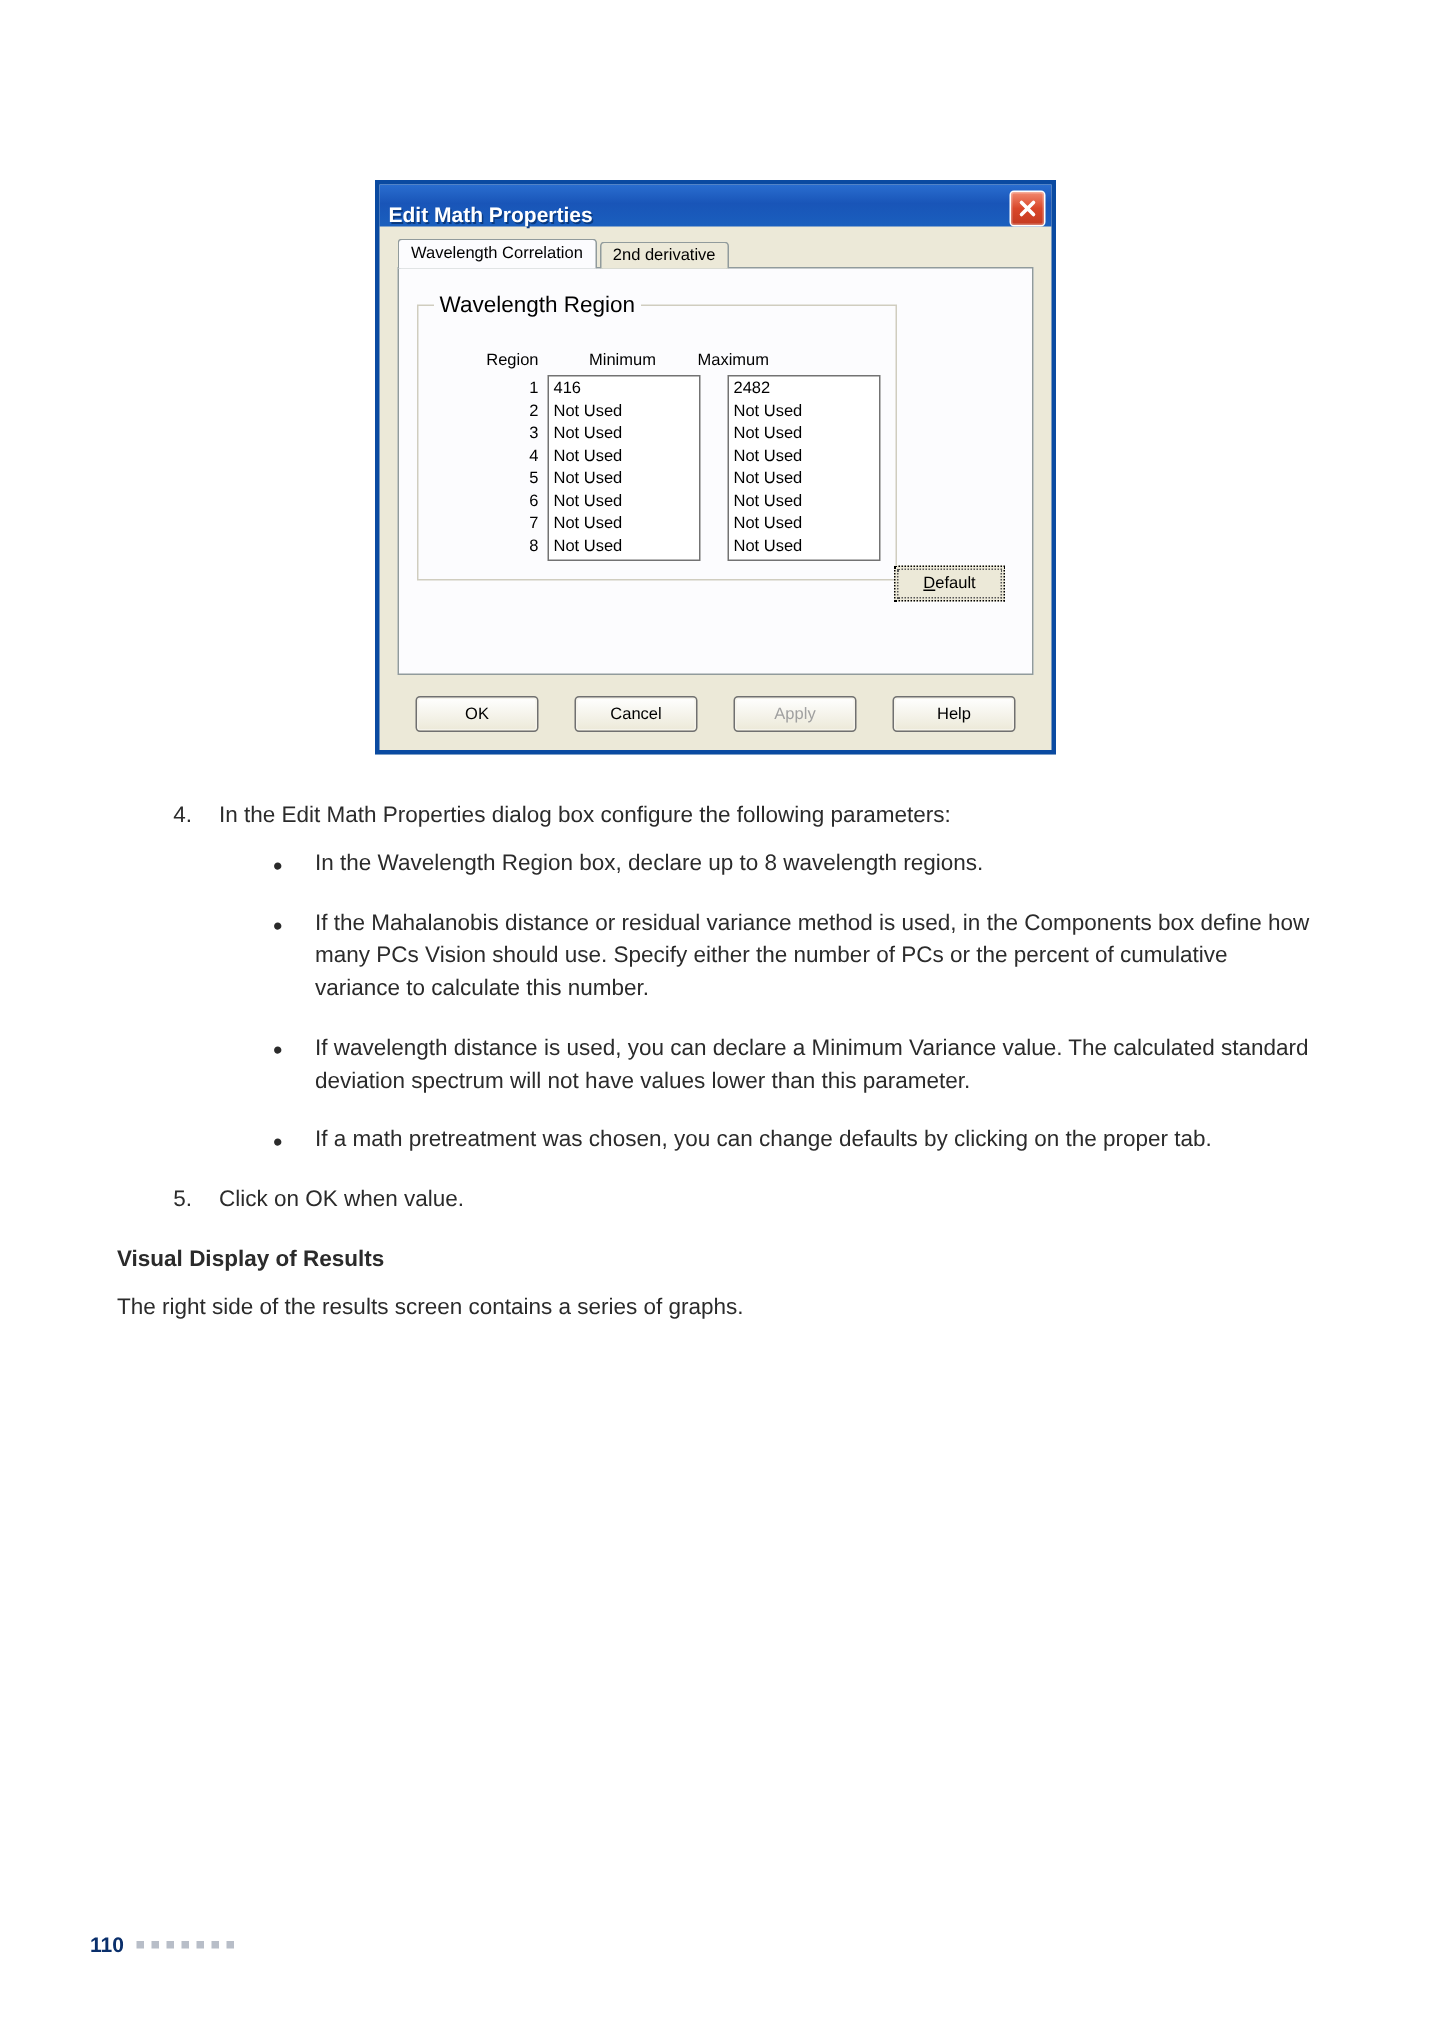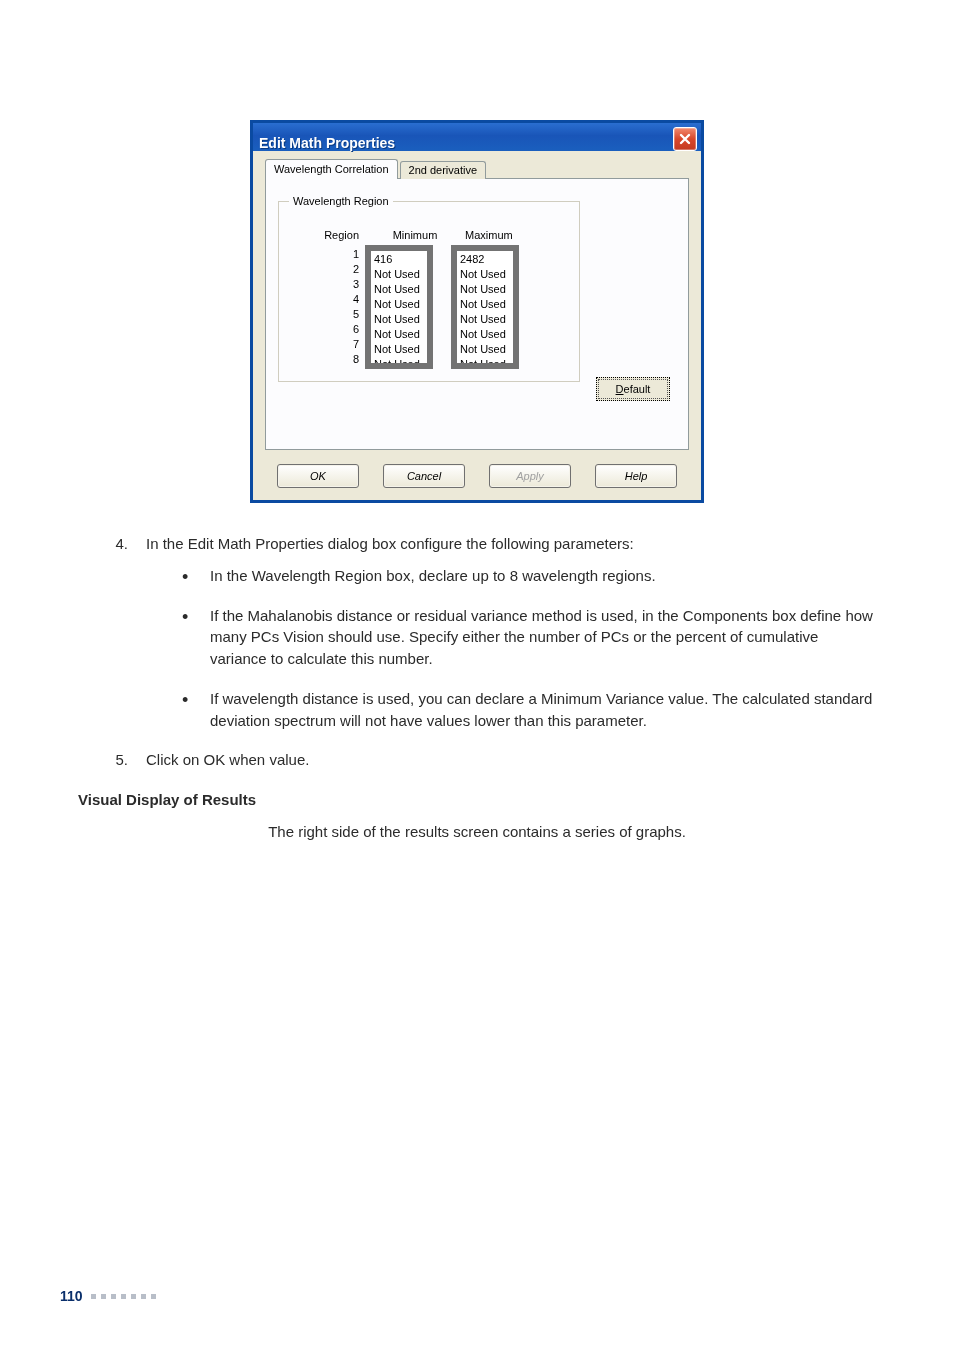--- a/index.html
+++ b/index.html
@@ -93,21 +93,21 @@
   }
 
   fieldset.wlr {
     border: 1px solid #d0cdbf;
     margin: 4px 0 0 0;
     padding: 14px 10px 12px 10px;
     width: 280px;
   }
   fieldset.wlr legend {
     padding: 0 4px;
-    font-size: 11px;
+    font-size: 15px;
   }
 
   .hdrrow {
     display: flex;
     margin: 8px 0 4px 0;
   }
   .hdrrow .c1 { width: 70px; text-align: right; padding-right: 6px;}
   .hdrrow .c2 { width: 100px; text-align: center;}
   .hdrrow .c3 { width: 100px; }
 
@@ -118,23 +118,23 @@
     width: 70px;
     display: flex;
     flex-direction: column;
     align-items: flex-end;
     padding-right: 6px;
     padding-top:2px;
   }
   .idxcol div { height: 15px; line-height:15px; font-size:11px; }
 
   .listbox {
-    width: 68px;
+    width: 102px;
     height: 124px;
-    border: 6px solid #737373;
+    border: 1px solid #737373;
     background: #fff;
     padding: 1px 3px;
     box-sizing: border-box;
     overflow: hidden;
   }
   .listbox div { height:15px; line-height:15px; font-size:11px; white-space:nowrap;}
   .lists .gap { width: 18px; }
 
   .default-btn {
     position: absolute;
@@ -150,21 +150,20 @@
     font-size: 11px;
     display:flex; align-items:center; justify-content:center;
   }
   .default-btn .ul { text-decoration: underline; }
 
   .btnrow {
     display: flex;
     justify-content: center;
     gap: 24px;
     margin-top: 14px;
-    font-style: italic;
   }
   .winbtn {
     width: 80px;
     height: 22px;
     border: 1px solid #707070;
     border-radius: 3px;
     background: linear-gradient(to bottom,#fff,#ece9d8);
     font-family: Tahoma, sans-serif;
     font-size: 11px;
     display:flex;align-items:center;justify-content:center;
@@ -210,21 +209,21 @@
     position: absolute;
     left: 0;
     top: -1px;
     font-size: 18px;
   }
 
   .heading {
     font-weight: bold;
     margin: 18px 0 10px 0;
   }
-  .para { margin: 6px 0 14px 0; text-align: center; }
+  .para { margin: 6px 0 14px 0; }
 
   
   .footer {
     position: absolute;
     left: 60px;
     bottom: 46px;
     display: flex;
     align-items: center;
     gap: 8px;
   }
@@ -322,20 +321,21 @@
     <ol class="num">
       <li>
         <span class="n">4.</span>
         <span class="t">In the Edit Math Properties dialog box configure the following parameters:</span>
       </li>
     </ol>
     <ul class="bul">
       <li>In the Wavelength Region box, declare up to 8 wavelength regions.</li>
       <li>If the Mahalanobis distance or residual variance method is used, in the Components box define how many PCs Vision should use. Specify either the number of PCs or the percent of cumulative variance to calculate this number.</li>
       <li>If wavelength distance is used, you can declare a Minimum Variance value. The calculated standard deviation spectrum will not have values lower than this parameter.</li>
+      <li>If a math pretreatment was chosen, you can change defaults by clicking on the proper tab.</li>
     </ul>
     <ol class="num">
       <li>
         <span class="n">5.</span>
         <span class="t">Click on OK when value.</span>
       </li>
     </ol>
 
     <div class="heading">Visual Display of Results</div>
     <div class="para">The right side of the results screen contains a series of graphs.</div>

